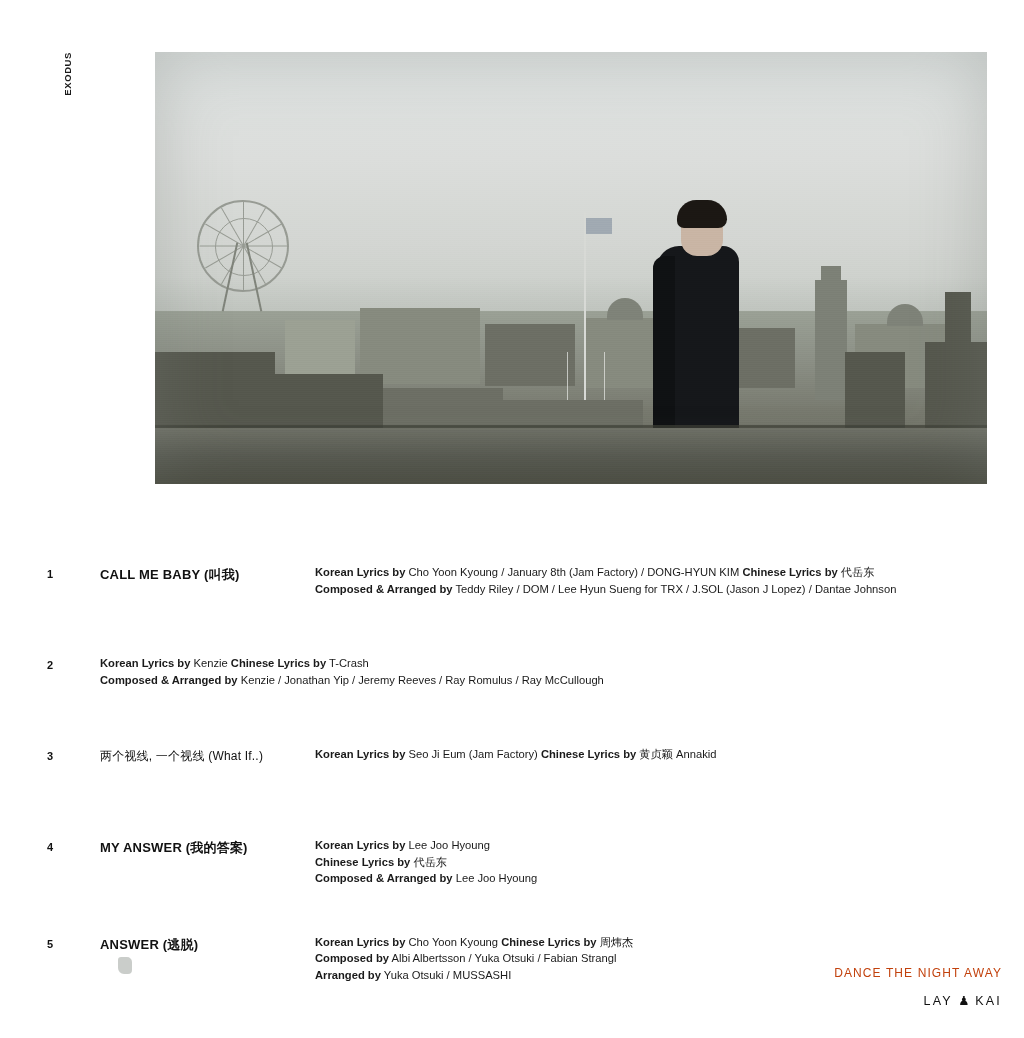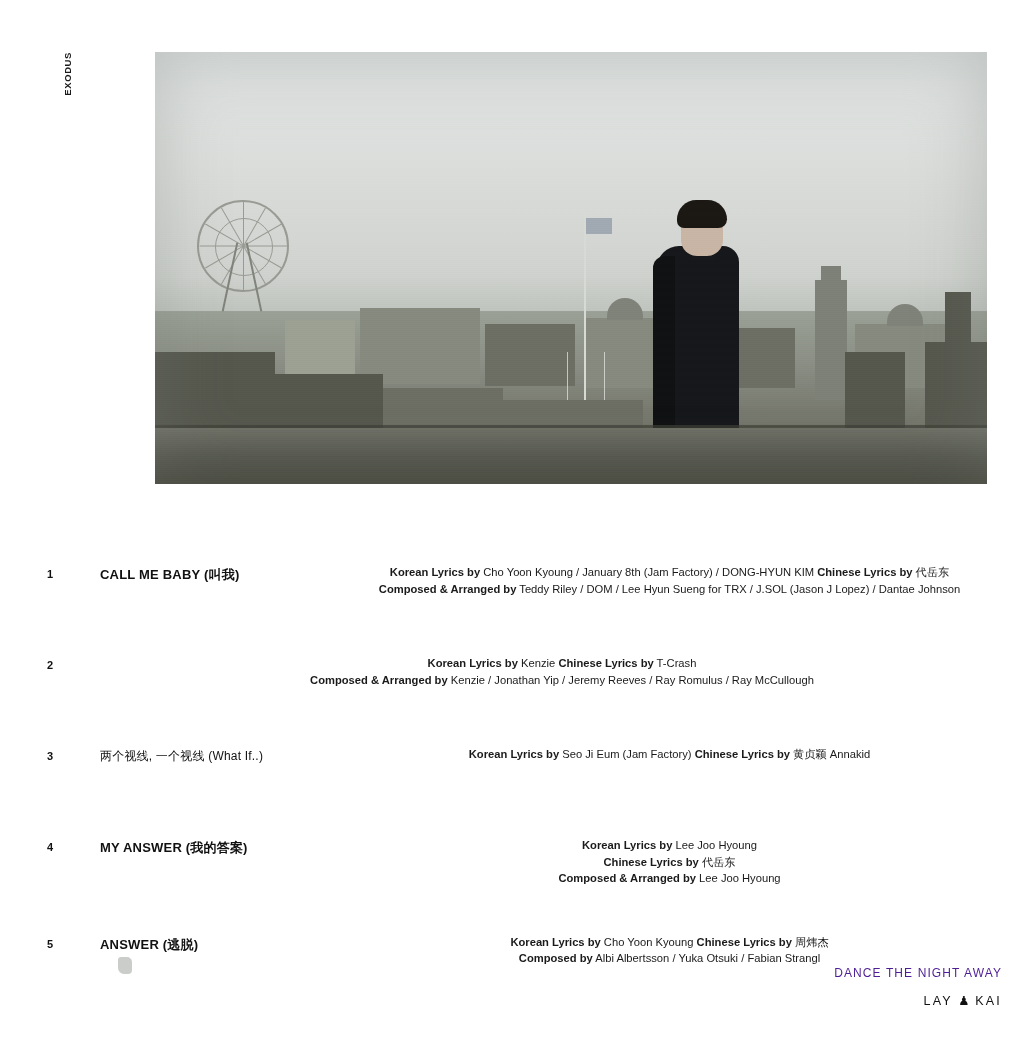--- a/index.html
+++ b/index.html
@@ -258,40 +258,40 @@
     letter-spacing: .2px;
     color: #111;
   }
   .track-credits {
     flex: 1;
     padding-top: 12px;
     font-size: 11.2px;
     line-height: 16.5px;
     color: #1a1a1a;
   }
-  .credit-line { white-space: nowrap; text-align: center; }
+  .credit-line { white-space: nowrap; }
   .credit-line b { font-weight: bold; }
 
   
   .track-title.cjk-title {
     font-size: 12px;
     font-weight: normal;
   }
 
   
   .footer {
     position: absolute;
     right: 22px;
     bottom: 30px;
     text-align: right;
   }
   .footer-line1 {
     font-size: 12px;
     letter-spacing: 1.1px;
-    color: #4c1d95;
+    color: #c2410c;
   }
   .footer-line2 {
     font-size: 12.5px;
     letter-spacing: 2.2px;
     color: #111;
     margin-top: 13px;
   }
   .footer-line2 .mark { letter-spacing: 0; }
 
   
@@ -403,20 +403,21 @@
       <div class="credit-line"><b>Composed &amp; <b>Arranged by</b></b> Lee Joo Hyoung</div>
     </div>
   </div>
 
   <div class="track">
     <div class="track-num">5</div>
     <div class="track-title">ANSWER (逃脱)</div>
     <div class="track-credits">
       <div class="credit-line"><b>Korean Lyrics by</b> Cho Yoon Kyoung <b>Chinese Lyrics by</b> 周炜杰</div>
       <div class="credit-line"><b>Composed by</b> Albi Albertsson / Yuka Otsuki / Fabian Strangl</div>
+      <div class="credit-line"><b>Arranged by</b> Yuka Otsuki / MUSSASHI</div>
     </div>
   </div>
 
 </div>
 
 <div class="smudge"></div>
 
 <div class="footer">
   <div class="footer-line1">DANCE THE NIGHT AWAY</div>
   <div class="footer-line2">

